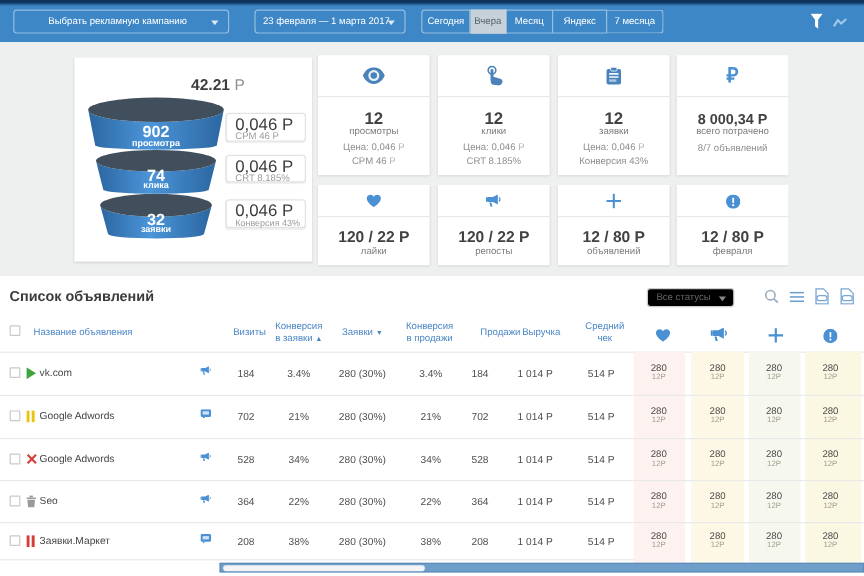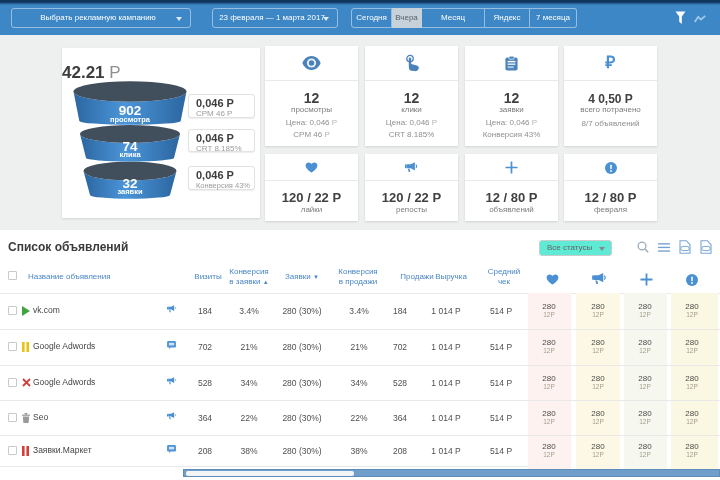--- a/index.html
+++ b/index.html
@@ -13,33 +13,33 @@
 #btngroup{position:absolute;left:351px;top:8px;height:20px}
 .tbtn{float:left;height:20px;border:1px solid rgba(255,255,255,.45);border-left:none;color:#fff;font-size:8px;line-height:18px;text-align:center}
 .tbtn.first{border-left:1px solid rgba(255,255,255,.45);border-radius:3px 0 0 3px}
 .tbtn.last{border-radius:0 3px 3px 0}
 .tbtn.sel{background:#c7d1d9;color:#55636d;border-color:#c7d1d9}
 
 #gray{position:absolute;left:0;top:35px;width:720px;height:195px;background:#eeefef}
 .card{position:absolute;background:#fff;box-shadow:0 1px 2px rgba(0,0,0,.12)}
 
 #funnelcard{left:62px;top:48px;width:198px;height:170px}
-#funneltitle{position:absolute;left:62px;top:63px;width:142px;text-align:left;font-size:17px;color:#3d3d3d}
+#funneltitle{position:absolute;left:62px;top:63px;width:142px;text-align:right;font-size:13px;color:#3d3d3d}
 .fbox{position:absolute;left:188px;width:67px;background:#fff;border:1px solid #e2e2e2;border-radius:3px;box-shadow:0 1px 1px rgba(0,0,0,.07)}
-.fbox .l1{font-size:11px;line-height:10px;font-weight:bold;color:#3d3d3d;margin:3px 0 0 7px}
+.fbox .l1{font-size:14px;line-height:10px;font-weight:normal;color:#3d3d3d;margin:3px 0 0 7px}
 .fbox .l2{font-size:8px;line-height:9px;color:#9c9c9c;margin:1px 0 0 7px;white-space:nowrap}
 
 .scard .ichead{position:absolute;left:0;top:0;width:100%;border-bottom:1px solid #e9e9e9;text-align:center}
 .bignum{position:absolute;width:100%;text-align:center;font-weight:bold;color:#414141}
 .slabel{position:absolute;width:100%;text-align:center;color:#7c7c7c}
 .sgray{position:absolute;width:100%;text-align:center;color:#8f8f8f;font-size:8px}
 
 #list{position:absolute;left:0;top:230px;width:720px;height:250px;background:#fff}
 #listtitle{position:absolute;left:8px;top:240px;font-size:12px;font-weight:bold;color:#3b3b3b}
-#statussel{position:absolute;left:539px;top:240px;width:73px;height:16px;border:1px solid #ccc;border-radius:3px;font-size:8px;color:#666;line-height:14px;padding-left:7px;background:#5eead4}
+#statussel{position:absolute;left:539px;top:240px;width:73px;height:16px;border:1px solid #ccc;border-radius:3px;font-size:8px;color:#666;line-height:14px;padding-left:7px;background:#000000}
 #statussel .car{position:absolute;right:6px;top:6px;width:0;height:0;border-left:3.5px solid transparent;border-right:3.5px solid transparent;border-top:4px solid #888}
 .hcol{position:absolute;font-size:8px;color:#4a86c6;text-align:center;line-height:1.25}
 .cbx{position:absolute;width:9px;height:9px;border:1px solid #c9c9c9;border-radius:1px;background:#fff}
 .sep{position:absolute;left:0;width:720px;height:1px;background:#e9e9e9}
 .colbg{position:absolute;top:293px;height:176px}
 .cell{position:absolute;width:60px;text-align:center;font-size:8.5px;color:#4f4f4f}
 .name{position:absolute;left:33px;font-size:8.5px;color:#454545}
 .ccell{position:absolute;text-align:center}
 .ccell .a{font-size:8px;color:#4c4c4a;line-height:9px}
 .ccell .b{font-size:6.5px;color:#a39d8d;line-height:8px}
@@ -49,21 +49,21 @@
 </style></head>
 <body>
 
 <div id="topbar"></div>
 <div id="topstrip"></div>
 <div class="tsel" style="left:11px;width:180px">Выбрать рекламную кампанию<span class="car"></span></div>
 <div class="tsel" style="left:212px;width:126px">23 февраля — 1 марта 2017<span class="car"></span></div>
 <div id="btngroup">
   <div class="tbtn first" style="width:41px">Сегодня</div>
   <div class="tbtn sel" style="width:30px">Вчера</div>
-  <div class="tbtn" style="width:63px">Месяц</div>
+  <div class="tbtn" style="width:39px">Месяц</div>
   <div class="tbtn" style="width:45px">Яндекс</div>
   <div class="tbtn last" style="width:47px">7 месяца</div>
 </div>
 <svg class="abs" style="left:675px;top:11px" width="11" height="14" viewBox="0 0 11 14">
     <path d="M0.5 0.5 h10 l-3.7 5 v7.5 l-2.6-2.2 v-5.3 z" fill="#fff"></path>
   </svg>
 <svg class="abs" style="left:694px;top:15px" width="12" height="8" viewBox="0 0 12 8">
     <polyline points="0.8,7 4.2,1.8 7,4.6 11.2,0.8" fill="none" stroke="#a2c9ea" stroke-width="1.7"></polyline>
   </svg>
 
@@ -136,21 +136,21 @@
         <rect x="3" y="8.5" width="9" height="1.6" fill="#e8f2fb"></rect>
         <rect x="3" y="11.5" width="7" height="2.4" fill="#a8c8e8"></rect>
       </svg></div>
   <div class="bignum" style="top:44px;font-size:14px">12</div>
   <div class="slabel" style="top:59px;font-size:8px">заявки</div>
   <div class="sgray" style="top:72px">Цена: 0,046 <span style="color:#b5b5b5">Р</span></div>
   <div class="sgray" style="top:84px">Конверсия 43%</div>
 </div>
 <div class="card scard" style="left:564px;top:46px;width:93px;height:100px">
   <div class="ichead" style="height:35px;font-size:17px;font-weight:bold;color:#4a90d2;line-height:33px">₽</div>
-  <div class="bignum" style="top:46px;font-size:12px">4 0,50 Р</div>
+  <div class="bignum" style="top:46px;font-size:12px">8 000,34 Р</div>
   <div class="slabel" style="top:59px;font-size:8px">всего потрачено</div>
   <div class="sgray" style="top:73px">8/7 объявлений</div>
 </div>
 
 <div class="card scard" style="left:265px;top:154px;width:93px;height:67px">
   <div class="ichead" style="height:27px"><svg width="13" height="11" viewBox="0 0 16 14" style="margin-top:8px">
         <path d="M8 13.5 C8 13.5 0.5 9 0.5 4.4 C0.5 1.9 2.4 0.5 4.4 0.5 C6 0.5 7.4 1.5 8 2.7 C8.6 1.5 10 0.5 11.6 0.5 C13.6 0.5 15.5 1.9 15.5 4.4 C15.5 9 8 13.5 8 13.5 Z" fill="#4a90d2"></path>
       </svg></div>
   <div class="bignum" style="top:36px;font-size:13px">120 / 22 Р</div>
   <div class="slabel" style="top:51px;font-size:8px">лайки</div>

